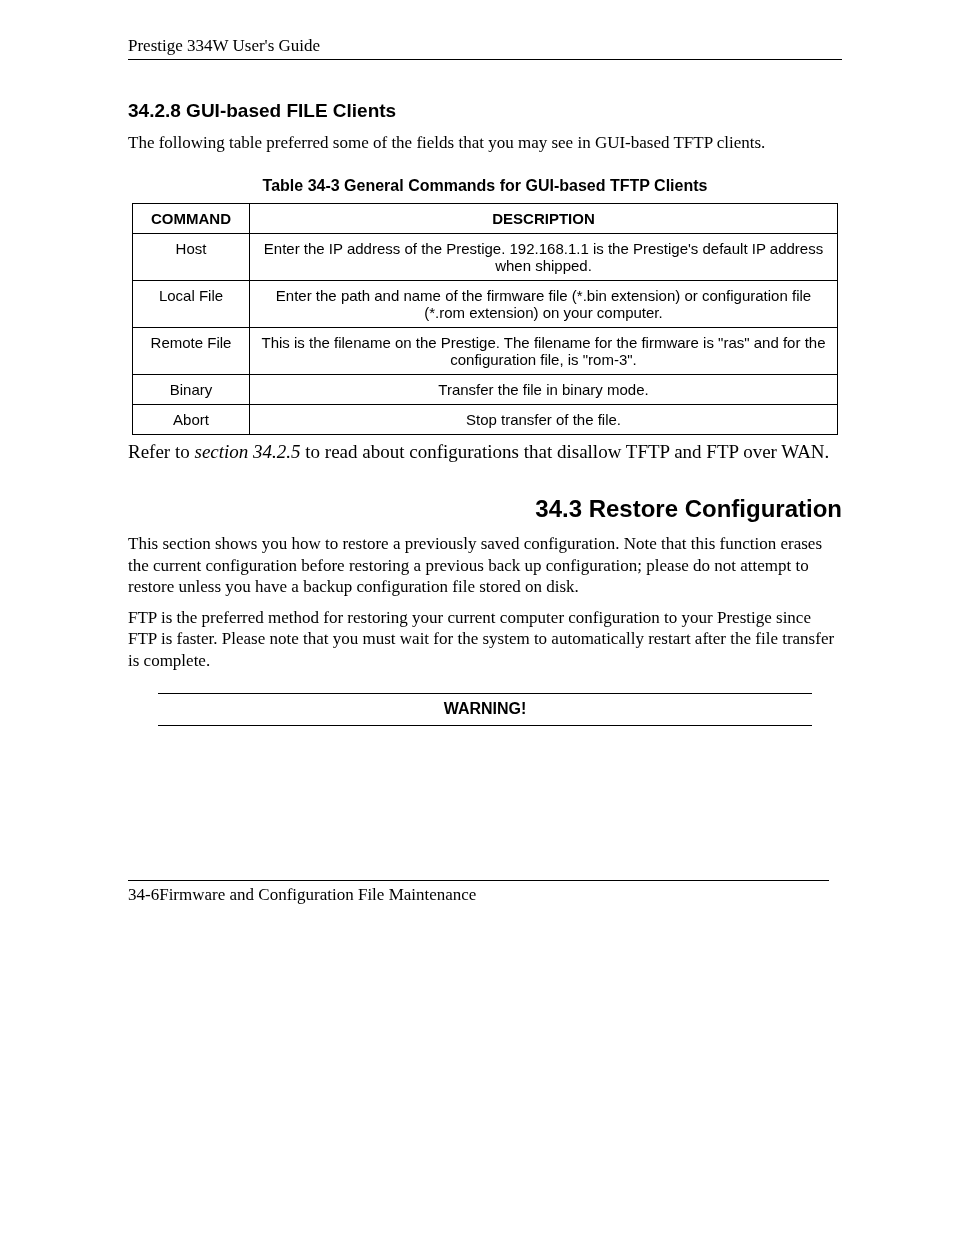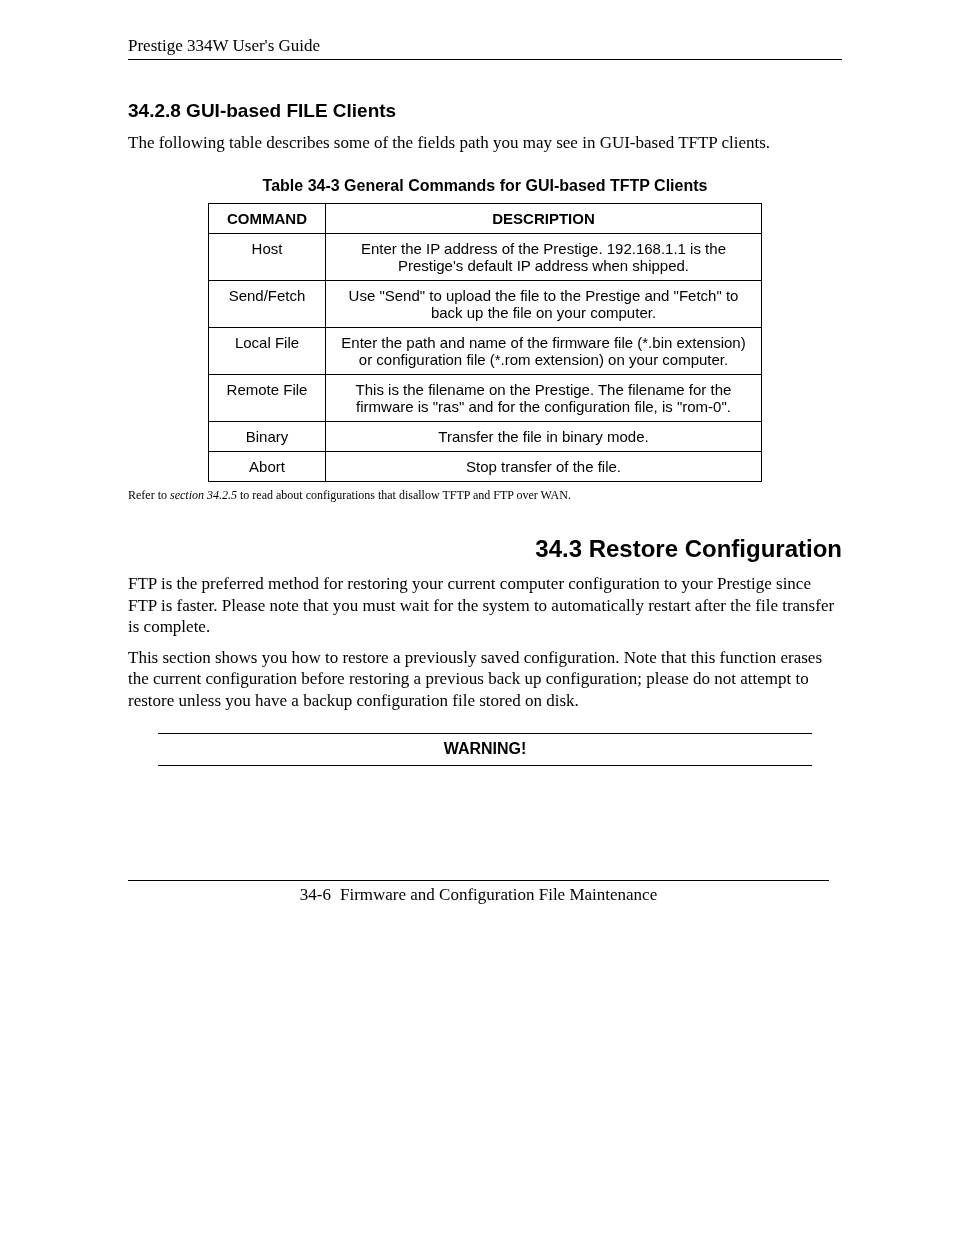--- a/index.html
+++ b/index.html
@@ -42,38 +42,38 @@
     font-family: Arial, Helvetica, sans-serif;
     font-weight: bold;
     font-size: 16px;
     text-align: center;
     margin-top: 24px;
     margin-bottom: 8px;
   }
   table.cmd {
     border-collapse: collapse;
     margin: 0 auto;
-    width: 554px;
+    width: 706px;
     font-family: Arial, Helvetica, sans-serif;
     font-size: 15px;
   }
   table.cmd th, table.cmd td {
     border: 1.2px solid #000;
     padding: 6px 8px;
     vertical-align: top;
     text-align: center;
   }
   table.cmd th {
     font-weight: bold;
     text-align: center;
   }
   table.cmd th.cmdcol { width: 100px; }
   .after-table {
     font-family: "Times New Roman", Times, serif;
-    font-size: 12px;
+    font-size: 19px;
     margin-top: 6px;
   }
   .after-table .italic { font-style: italic; }
   .section-head {
     font-family: Arial, Helvetica, sans-serif;
     font-weight: bold;
     font-size: 24px;
     margin-top: 32px;
     margin-bottom: 10px;
     text-align: right;
@@ -93,81 +93,76 @@
   .footer {
     position: absolute;
     left: 128px;
     right: 125px;
     top: 880px;
     border-top: 1.5px solid #000;
     padding-top: 4px;
     font-family: "Times New Roman", Times, serif;
     font-size: 17px;
     display: flex;
-    justify-content: center;
-    gap: 9px;
+    justify-content: flex-start;
   }
 </style>
 </head>
 <body>
 
 <div class="page">
 
   <div class="running-head">Prestige 334W User's Guide</div>
 
   <div class="subhead">34.2.8 GUI-based FILE Clients</div>
 
-  <p class="para">The following table describes some of the fields path you may see in GUI-based TFTP clients.</p>
+  <p class="para">The following table preferred some of the fields that you may see in GUI-based TFTP clients.</p>
 
   <div class="table-caption">Table 34-3 General Commands for GUI-based TFTP Clients</div>
 
   <table class="cmd">
     <thead>
       <tr>
         <th class="cmdcol">COMMAND</th>
         <th>DESCRIPTION</th>
       </tr>
     </thead>
     <tbody>
       <tr>
         <td>Host</td>
         <td>Enter the IP address of the Prestige. 192.168.1.1 is the Prestige's default IP address when shipped.</td>
       </tr>
       <tr>
-        <td>Send/Fetch</td>
-        <td>Use "Send" to upload the file to the Prestige and "Fetch" to back up the file on your computer.</td>
-      </tr>
-      <tr>
         <td>Local File</td>
         <td>Enter the path and name of the firmware file (*.bin extension) or configuration file (*.rom extension) on your computer.</td>
       </tr>
       <tr>
         <td>Remote File</td>
-        <td>This is the filename on the Prestige. The filename for the firmware is "ras" and for the configuration file, is "rom-0".</td>
+        <td>This is the filename on the Prestige. The filename for the firmware is "ras" and for the configuration file, is "rom-3".</td>
       </tr>
       <tr>
         <td>Binary</td>
         <td>Transfer the file in binary mode.</td>
       </tr>
       <tr>
         <td>Abort</td>
         <td>Stop transfer of the file.</td>
       </tr>
     </tbody>
   </table>
 
   <p class="after-table">
     <span>Refer to </span><span class="italic">section 34.2.5</span><span> to read about configurations that disallow TFTP and FTP over WAN.</span>
   </p>
 
   <div class="section-head">34.3  Restore Configuration</div>
 
+  <p class="para">This section shows you how to restore a previously saved configuration. Note that this function erases the current configuration before restoring a previous back up configuration; please do not attempt to restore unless you have a backup configuration file stored on disk.</p>
+
   <p class="para">FTP is the preferred method for restoring your current computer configuration to your Prestige since FTP is faster.  Please note that you must wait for the system to automatically restart after the file transfer is complete.</p>
-
-  <p class="para">This section shows you how to restore a previously saved configuration. Note that this function erases the current configuration before restoring a previous back up configuration; please do not attempt to restore unless you have a backup configuration file stored on disk.</p>
 
   <div class="warning-box">
     <div>WARNING!</div>
   </div>
 
   <div class="footer">
     <span>34-6</span>
     <span>Firmware and Configuration File Maintenance</span>
   </div>
 

